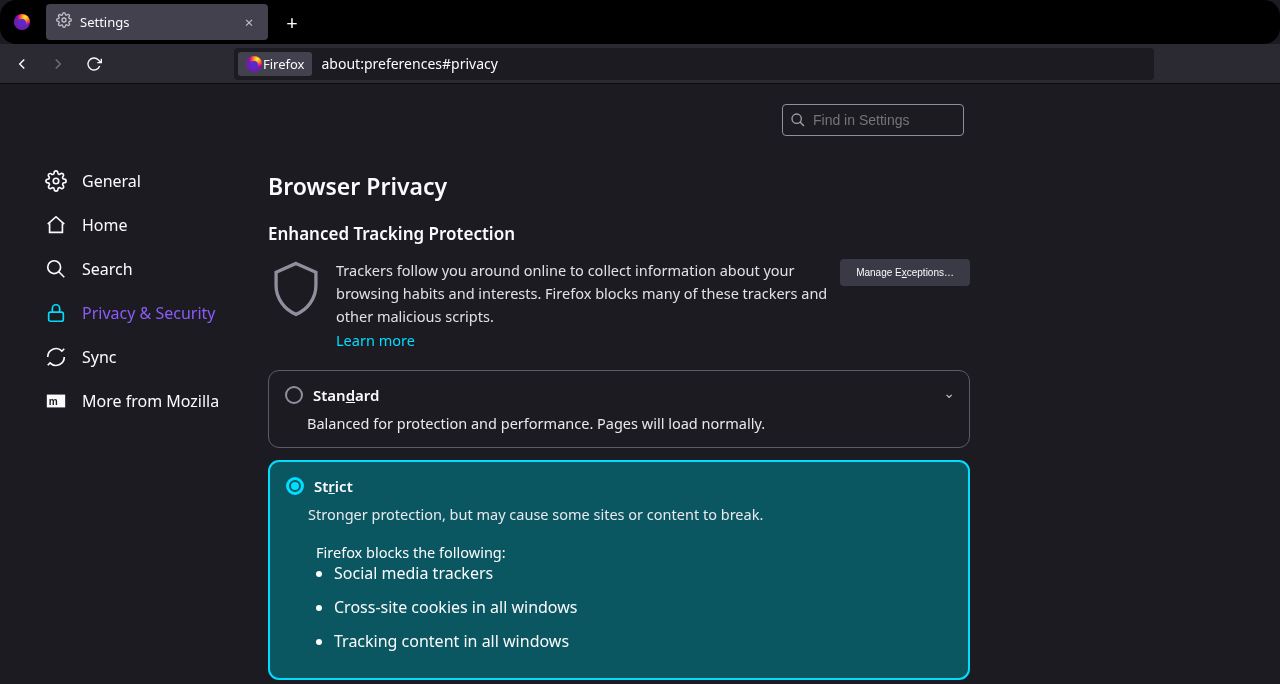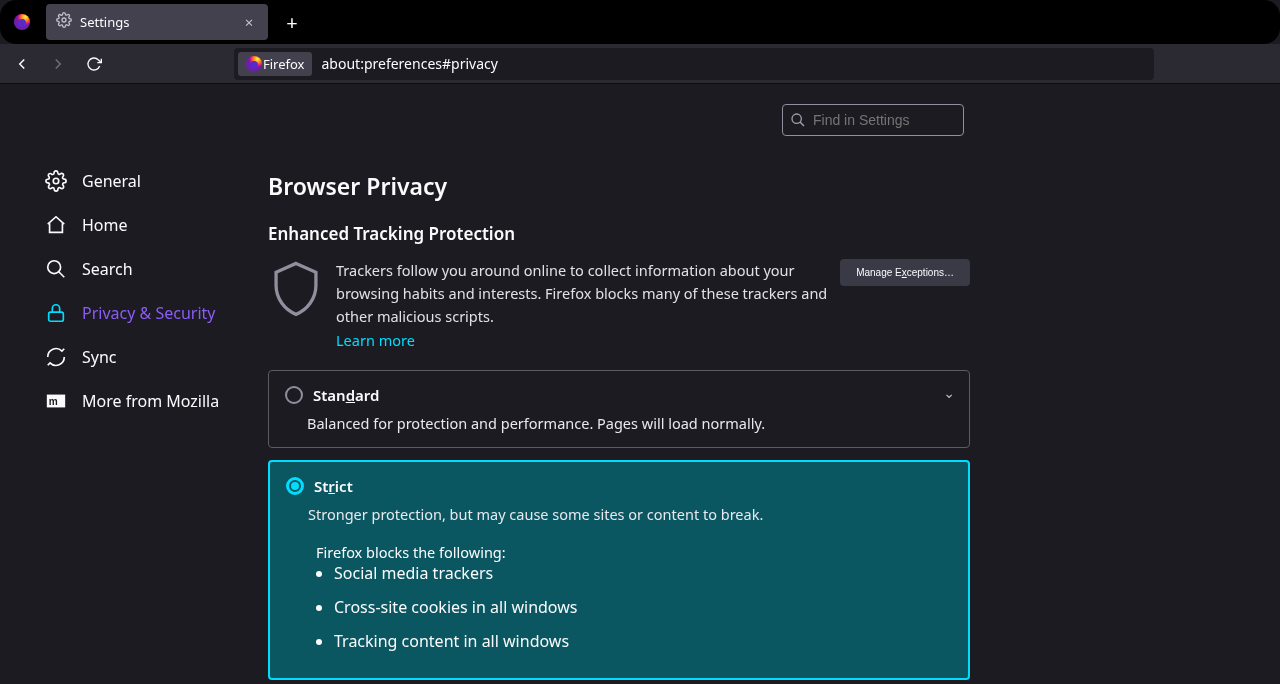--- a/index.html
+++ b/index.html
@@ -124,21 +124,21 @@
     border: none;
     color:#fbfbfe;
     padding: 8px 16px;
     border-radius:4px;
     font-size:10px;
     cursor:pointer;
   }
   .accesskey { text-decoration: underline; }
   .option-card {
     border: 1px solid #5b5b66;
-    border-radius: 4px;
+    border-radius: 11px;
     padding: 14px 16px;
     margin-top: 18px;
     position: relative;
   }
   .option-card.selected {
     border: 2px solid #00ddff;
     background: #0a5761;
     margin-top: 12px;
   }
   .opt-head { display:flex; align-items:center; gap:10px; }

